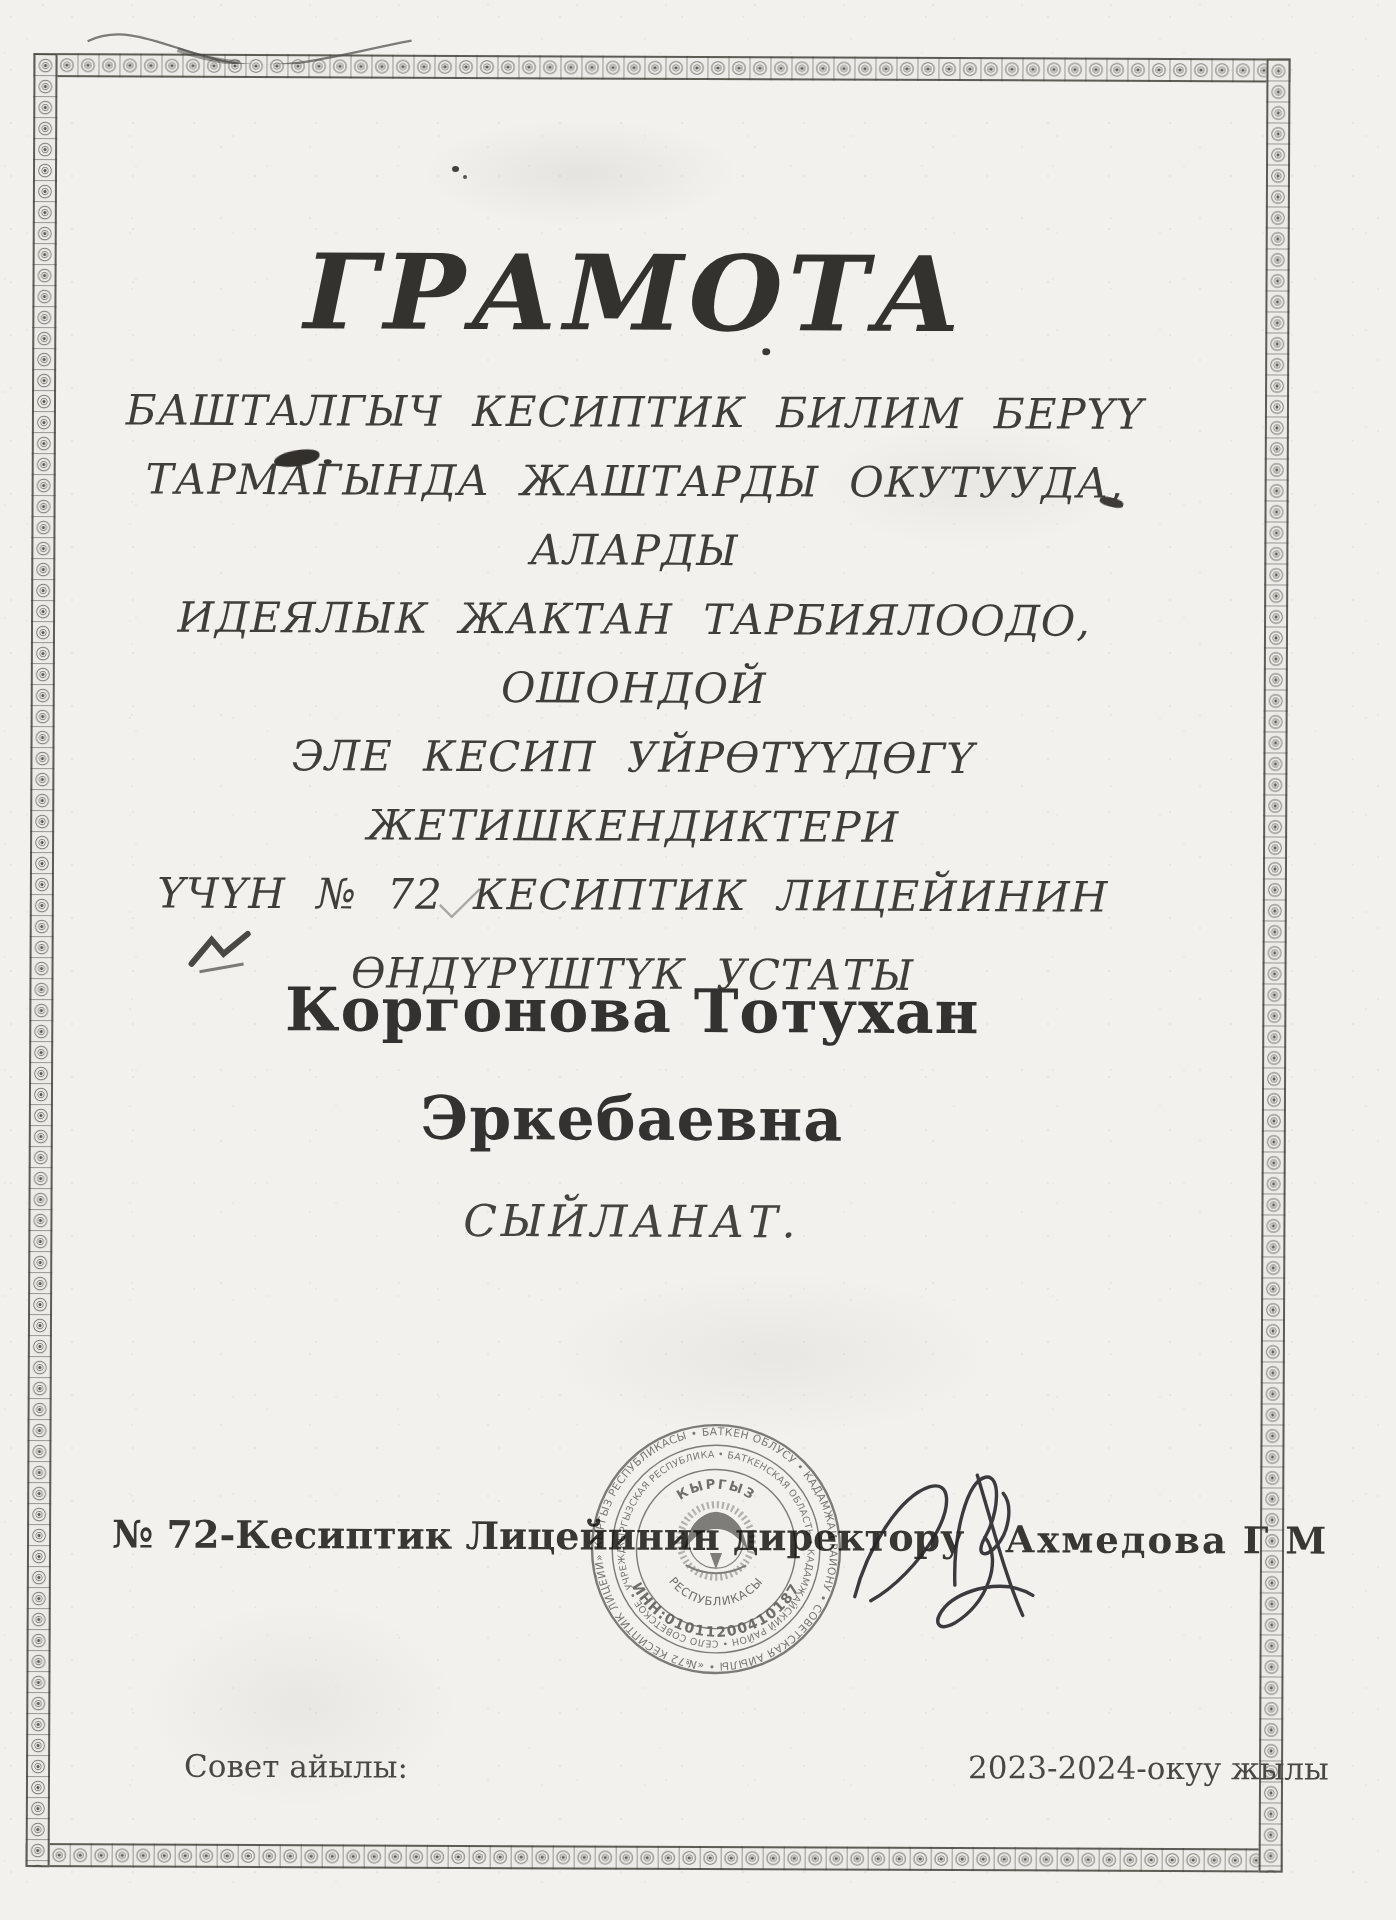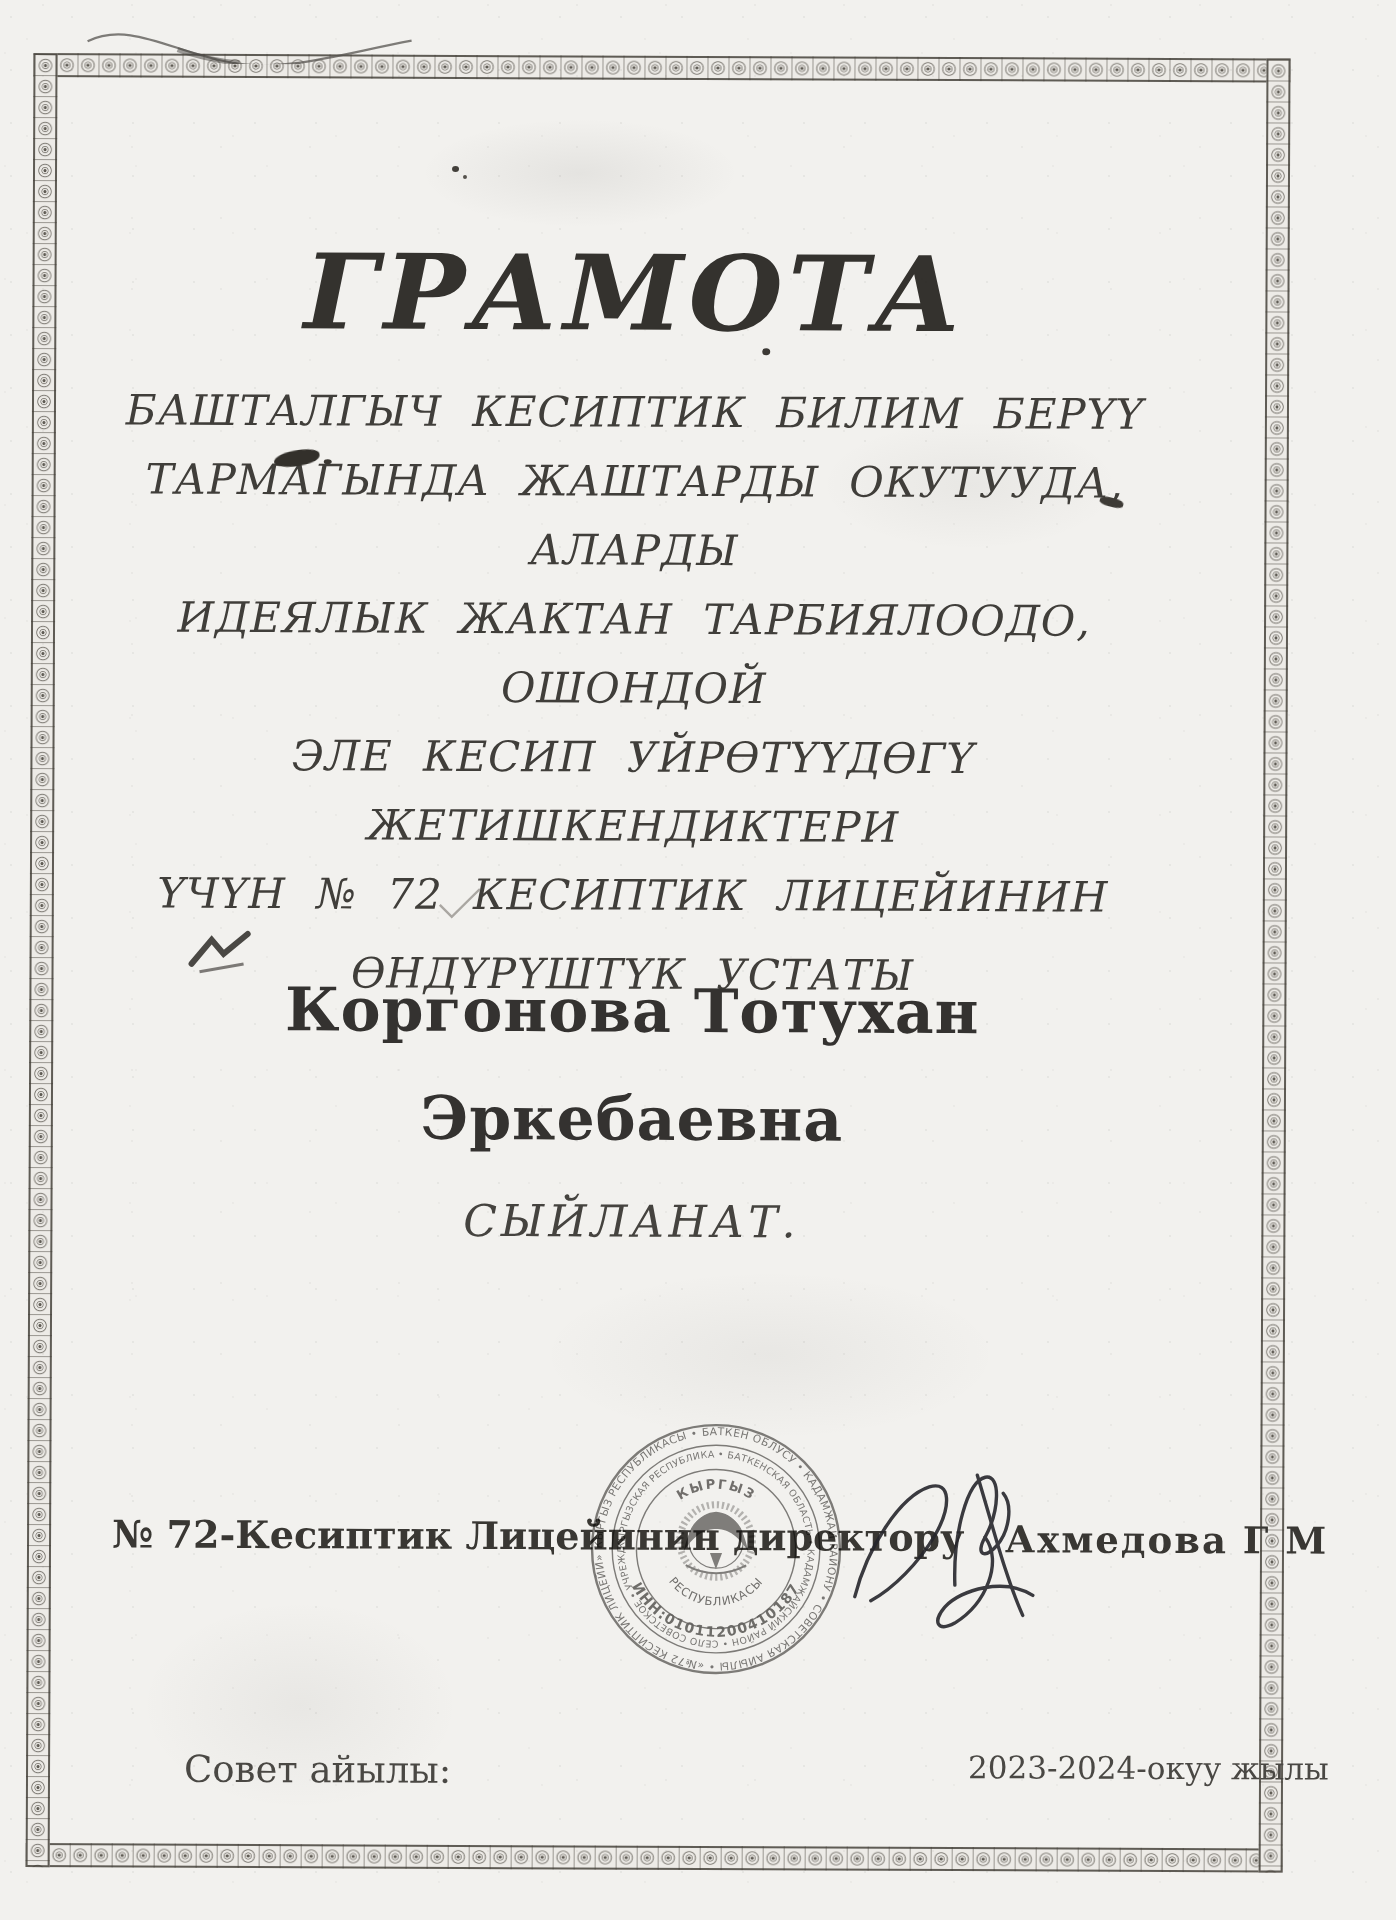--- a/index.html
+++ b/index.html
@@ -49,21 +49,21 @@
   .bodytext{top:378px;font-style:italic;font-size:42px;line-height:69px;
             letter-spacing:1px;word-spacing:16px;color:#403e3a;}
   .bodytext .bl:last-child{margin-top:10px;}
   .recip1{top:976px;font-size:60px;font-weight:700;color:#343230;letter-spacing:1px;}
   .recip2{top:1084px;font-size:60px;font-weight:700;color:#343230;letter-spacing:1px;}
   .award{top:1196px;font-size:44px;font-style:italic;letter-spacing:4px;color:#45433f;}
   .dirtitle{position:absolute;left:115px;top:1514px;font-size:38px;font-weight:700;
             color:#39373300;color:#393733;z-index:2;white-space:nowrap;}
   .dirname{position:absolute;left:1008px;top:1516px;font-size:37px;font-weight:700;
            color:#393733;z-index:2;white-space:nowrap;letter-spacing:2px;}
-  .footl{position:absolute;left:188px;top:1750px;font-size:37px;color:#4a4844;z-index:2;}
+  .footl{position:absolute;left:188px;top:1750px;font-size:31px;color:#4a4844;z-index:2;}
   .footr{position:absolute;left:972px;top:1748px;font-size:31px;color:#4a4844;z-index:2;}
 
   
   .stamp{position:absolute;left:588px;top:1418px;z-index:3;mix-blend-mode:multiply;opacity:.88;}
   .stamp text{font-family:"DejaVu Sans","Liberation Sans",sans-serif;fill:#4e4c49;}
   .sig{position:absolute;left:838px;top:1436px;z-index:4;}
 
   
   .art{position:absolute;pointer-events:none;}
   .fog{border-radius:50%;z-index:0;}

